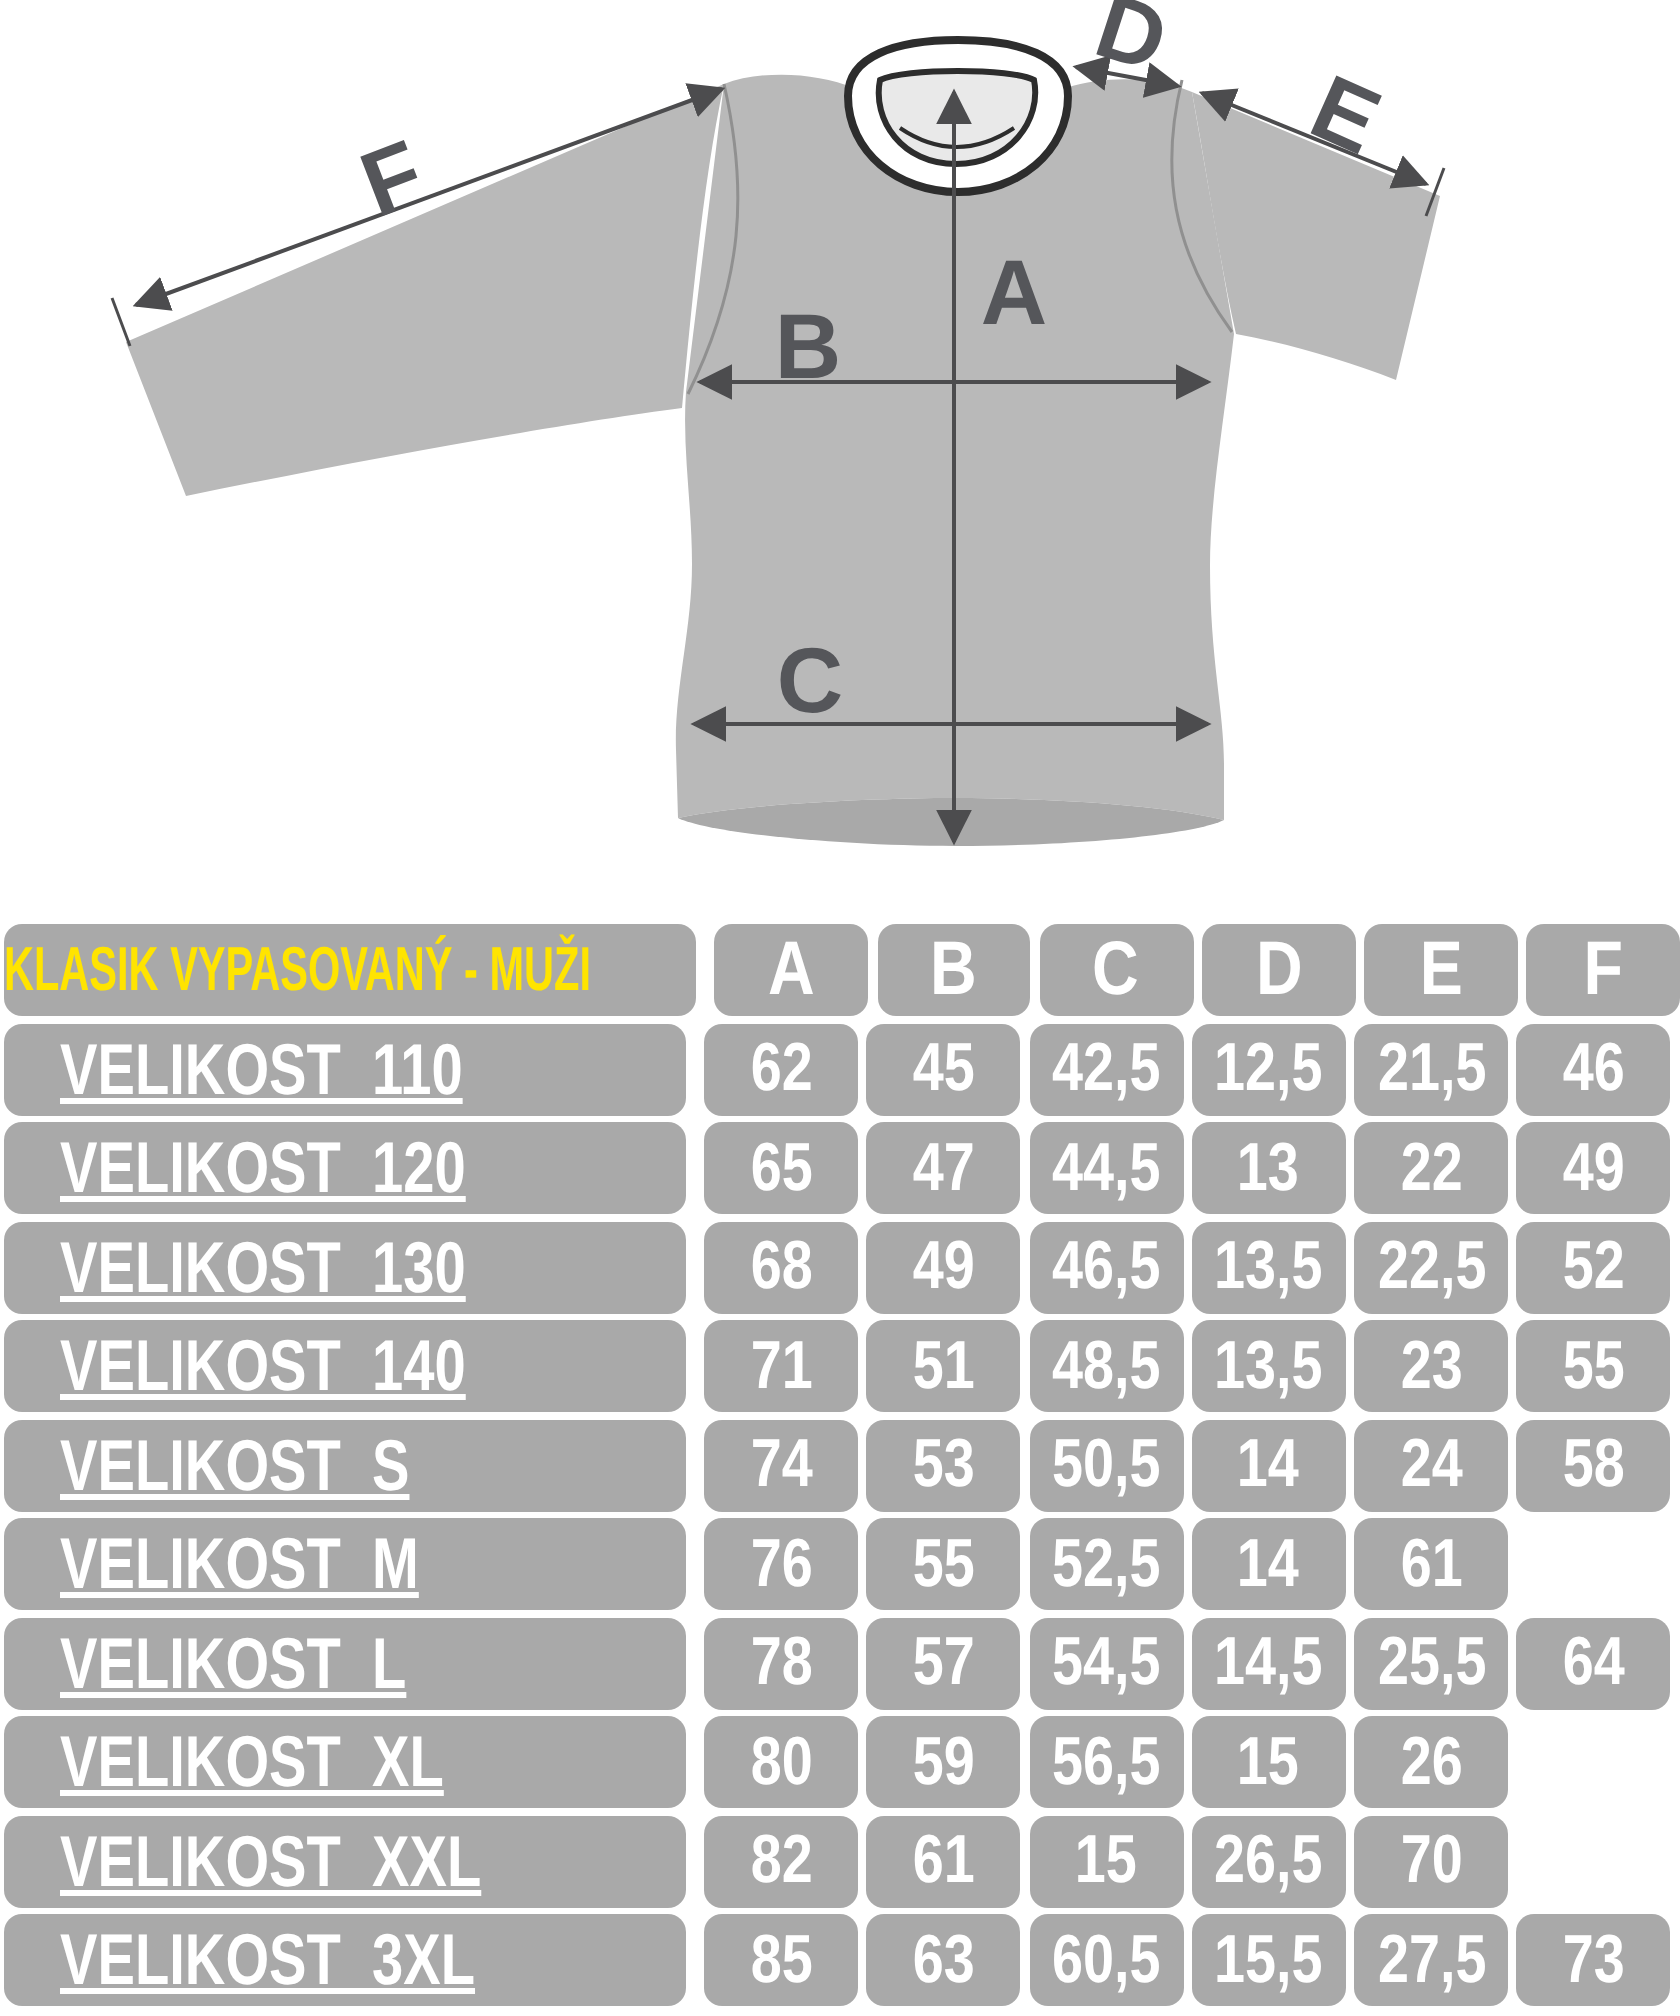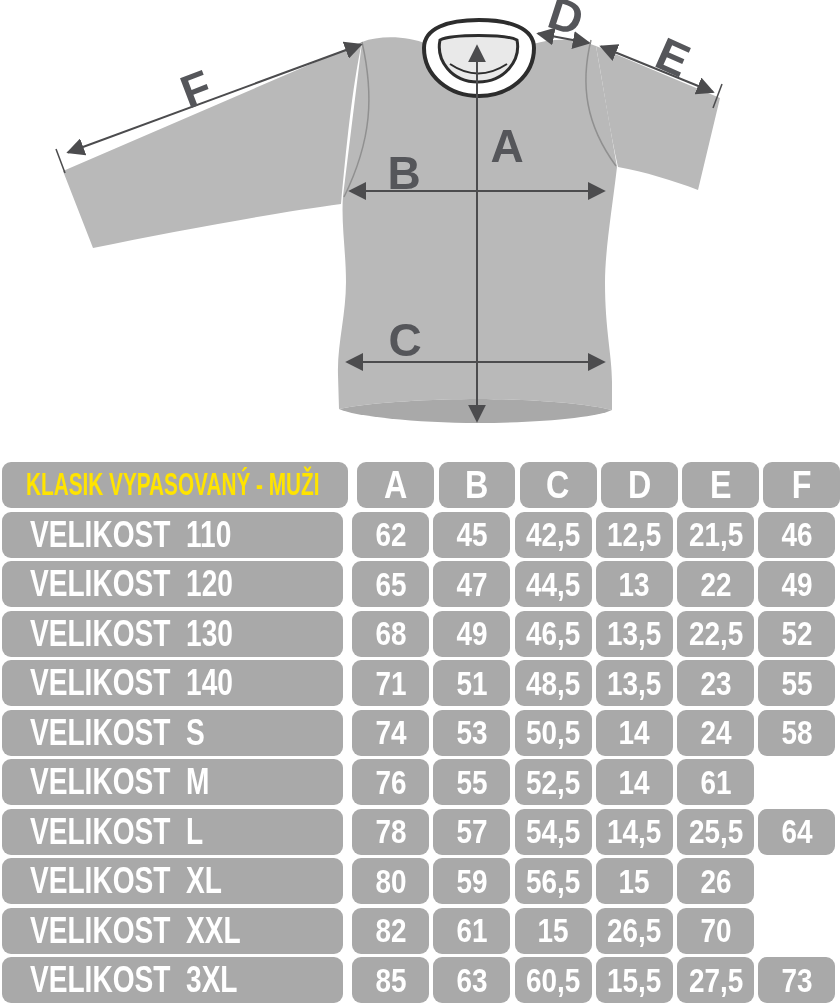--- a/index.html
+++ b/index.html
@@ -11,22 +11,22 @@
   .diagram{position:absolute;top:0;left:0;width:840px;height:462px;}
   .dim-label{font-weight:bold;font-size:46px;fill:#55565a;}
   
   .size-table{position:absolute;top:462px;left:0;width:840px;}
   .row{display:flex;height:46px;margin-bottom:3.5px;}
   .cell{
     background:#a9a9a9;border-radius:9px;color:#ffffff;font-weight:bold;
     display:flex;align-items:center;justify-content:center;
     box-sizing:border-box;overflow:hidden;
   }
-  .label-cell{width:341px;margin-left:2px;margin-right:9px;justify-content:flex-start;padding-left:28px;}
-  .title-cell{width:347px;margin-left:2px;margin-right:9px;justify-content:flex-start;padding-left:24px;align-items:center;}
+  .label-cell{width:341px;margin-left:2px;margin-right:9px;justify-content:flex-start;padding-left:28px;text-decoration:underline;}
+  .title-cell{width:347px;margin-left:2px;margin-right:9px;justify-content:flex-start;align-items:center;}
   .val-cell{width:77px;margin-left:4.3px;}
   .val-cell.first{margin-left:0;}
   .squeeze-title{
     color:#ffe400;font-size:31px;white-space:nowrap;
     display:inline-block;transform:scaleX(0.67);transform-origin:left center;
     letter-spacing:0px;
   }
   .squeeze-label{
     font-size:36px;white-space:nowrap;word-spacing:10px;
     display:inline-block;transform:scaleX(0.78);transform-origin:left center;

